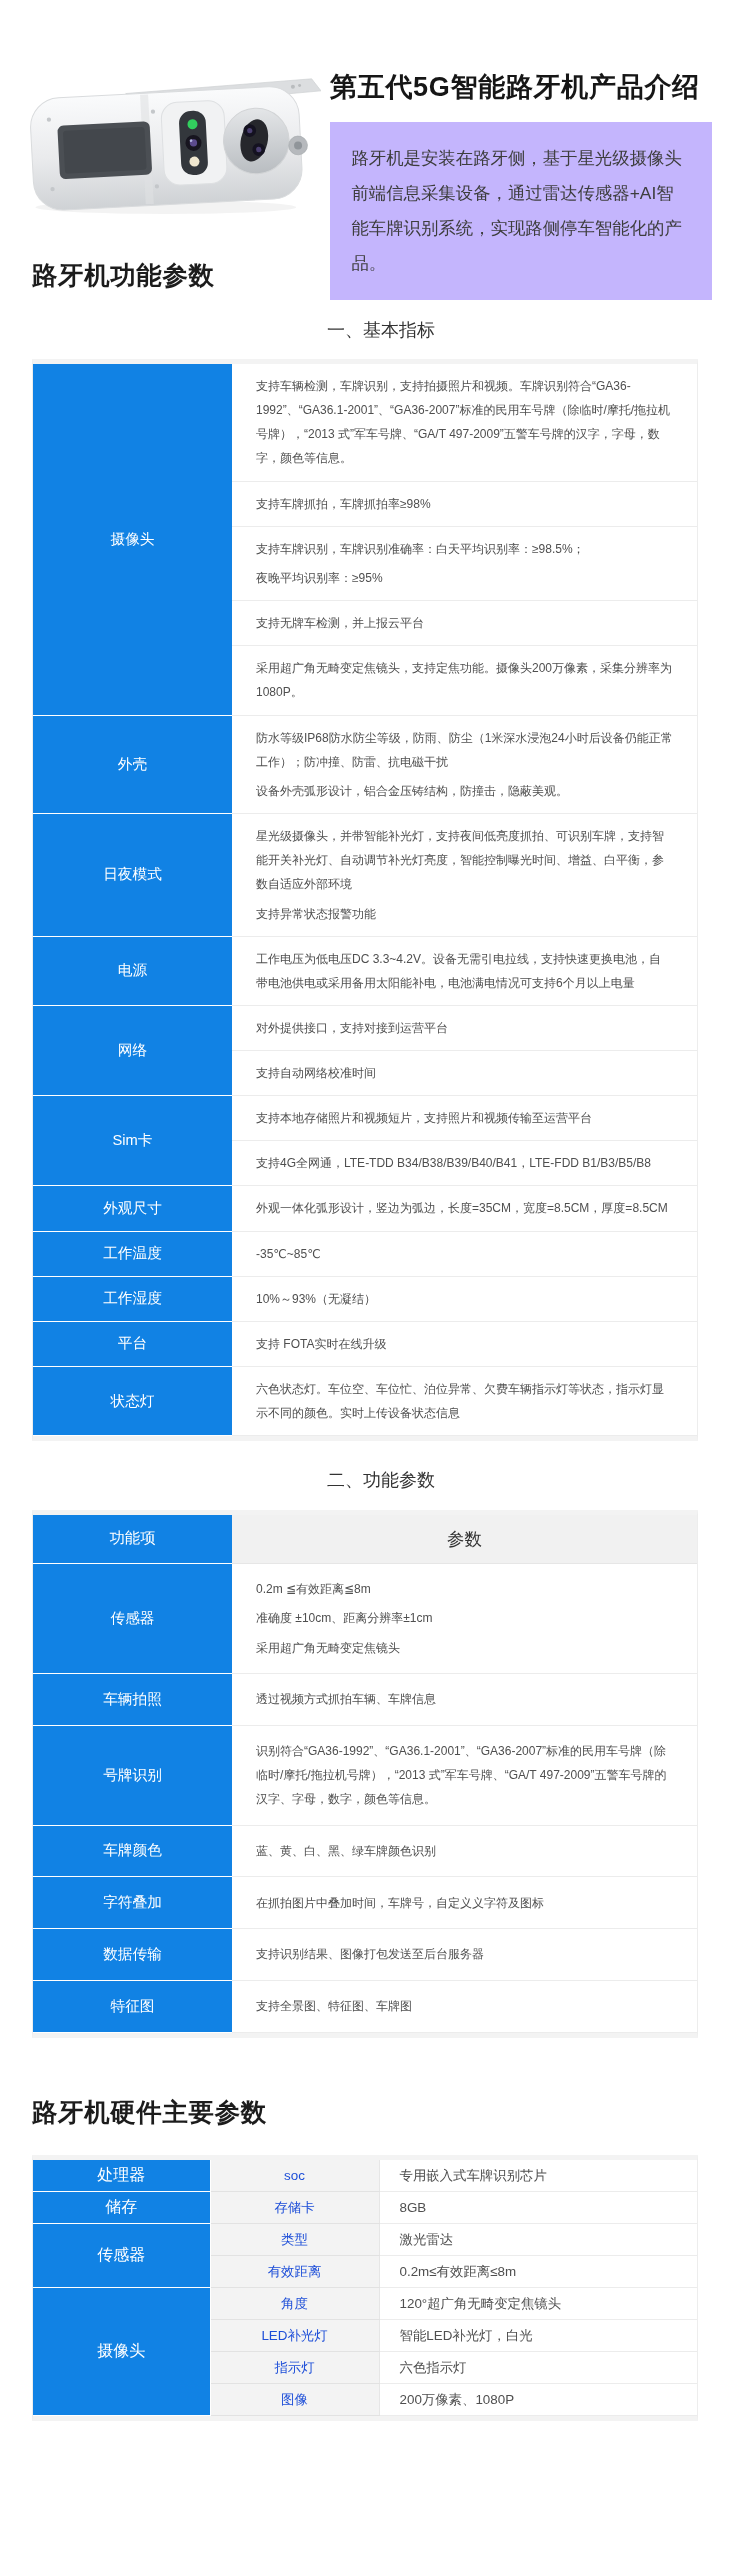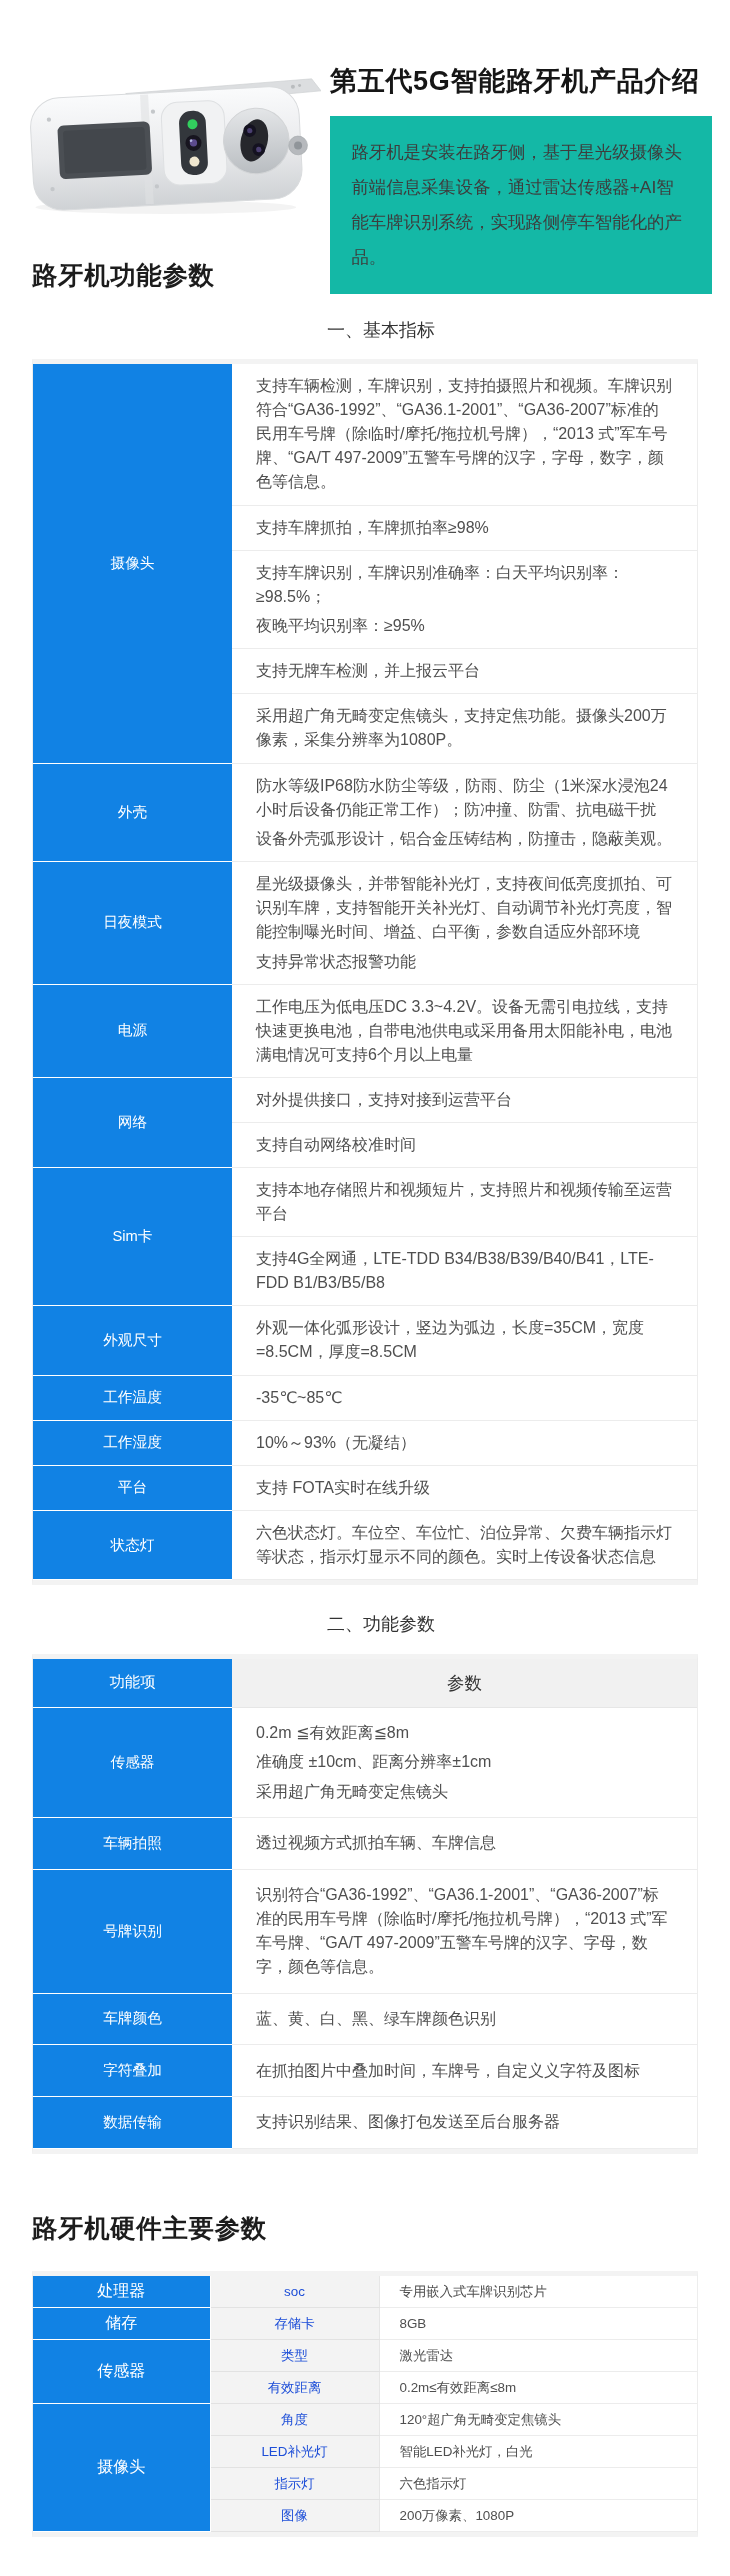--- a/index.html
+++ b/index.html
@@ -7,27 +7,27 @@
     width:730px;
     font-family:"Liberation Sans","DejaVu Sans",sans-serif;
     color:#4f4f4f;
     -webkit-font-smoothing:antialiased;
   }
   .page{width:730px;padding-bottom:33px;}
 
   
   .hero{position:relative;height:221px;}
   .product-art{position:absolute;left:12px;top:52px;width:309px;height:166px;}
-  .hero-right{position:absolute;left:330px;top:65px;width:382px;}
+  .hero-right{position:absolute;left:330px;top:71px;width:382px;}
   .page-title{
     font-size:27px;line-height:32px;font-weight:bold;color:#161616;
     margin:0 0 19px 0;letter-spacing:0.7px;
   }
   .desc-box{
-    background:#14b8a6;padding:19px 21.4px;
+    background:#c4b5fd;padding:19px 21.4px;
     font-size:17.4px;line-height:35px;color:#3d3d3d;
   }
 
   
   .sec-heading{
     margin:39px 0 0 32px;font-size:25.4px;line-height:31px;
     font-weight:bold;color:#1c1c1c;letter-spacing:0.7px;
   }
   .sub-heading{
     margin:28px 0 17.4px 32px;font-size:18px;line-height:23px;
@@ -46,21 +46,21 @@
 
   
   col.c-label{width:199px;}
   td.lbl,th.lbl{
     background:#1182e4;color:#fff;text-align:center;vertical-align:middle;
     font-size:14.7px;font-weight:400;border-bottom:1.3px solid #fff;
     padding:5.3px 6.7px;
   }
   td.val{
     border-bottom:0.7px solid #ececec;background:#fff;
-    padding:7.4px 24px;font-size:16px;line-height:24px;color:#4f4f4f;
+    padding:7.4px 24px;font-size:12px;line-height:24px;color:#4f4f4f;
     vertical-align:middle;
   }
   td.val p{margin:0;padding:2.7px 0;}
   table.t2 td.val{padding:10.7px 24px;}
   th.param{
     background:#f1f1f1;color:#333;font-weight:400;font-size:17.4px;
     text-align:center;padding:12px 0;border-bottom:0.7px solid #e6e6e6;
   }
   table.t2 th.lbl{font-size:15.4px;padding:12px 6.7px;text-align:center;}
 
@@ -303,20 +303,26 @@
             <td class="val">
               <p>在抓拍图片中叠加时间，车牌号，自定义义字符及图标</p>
             </td>
           </tr>
           <tr>
             <td class="lbl">数据传输</td>
             <td class="val">
               <p>支持识别结果、图像打包发送至后台服务器</p>
             </td>
           </tr>
+          <tr>
+            <td class="lbl">特征图</td>
+            <td class="val">
+              <p>支持全景图、特征图、车牌图</p>
+            </td>
+          </tr>
         </tbody>
     </table>
   </div>
 
   <div class="spacer-after-t2"></div>
 
   <h2 class="sec-heading" style="margin-bottom:27px;">路牙机硬件主要参数</h2>
   <div class="tbl-wrap">
     <table class="spec t3" id="hw-table">
       <colgroup>

